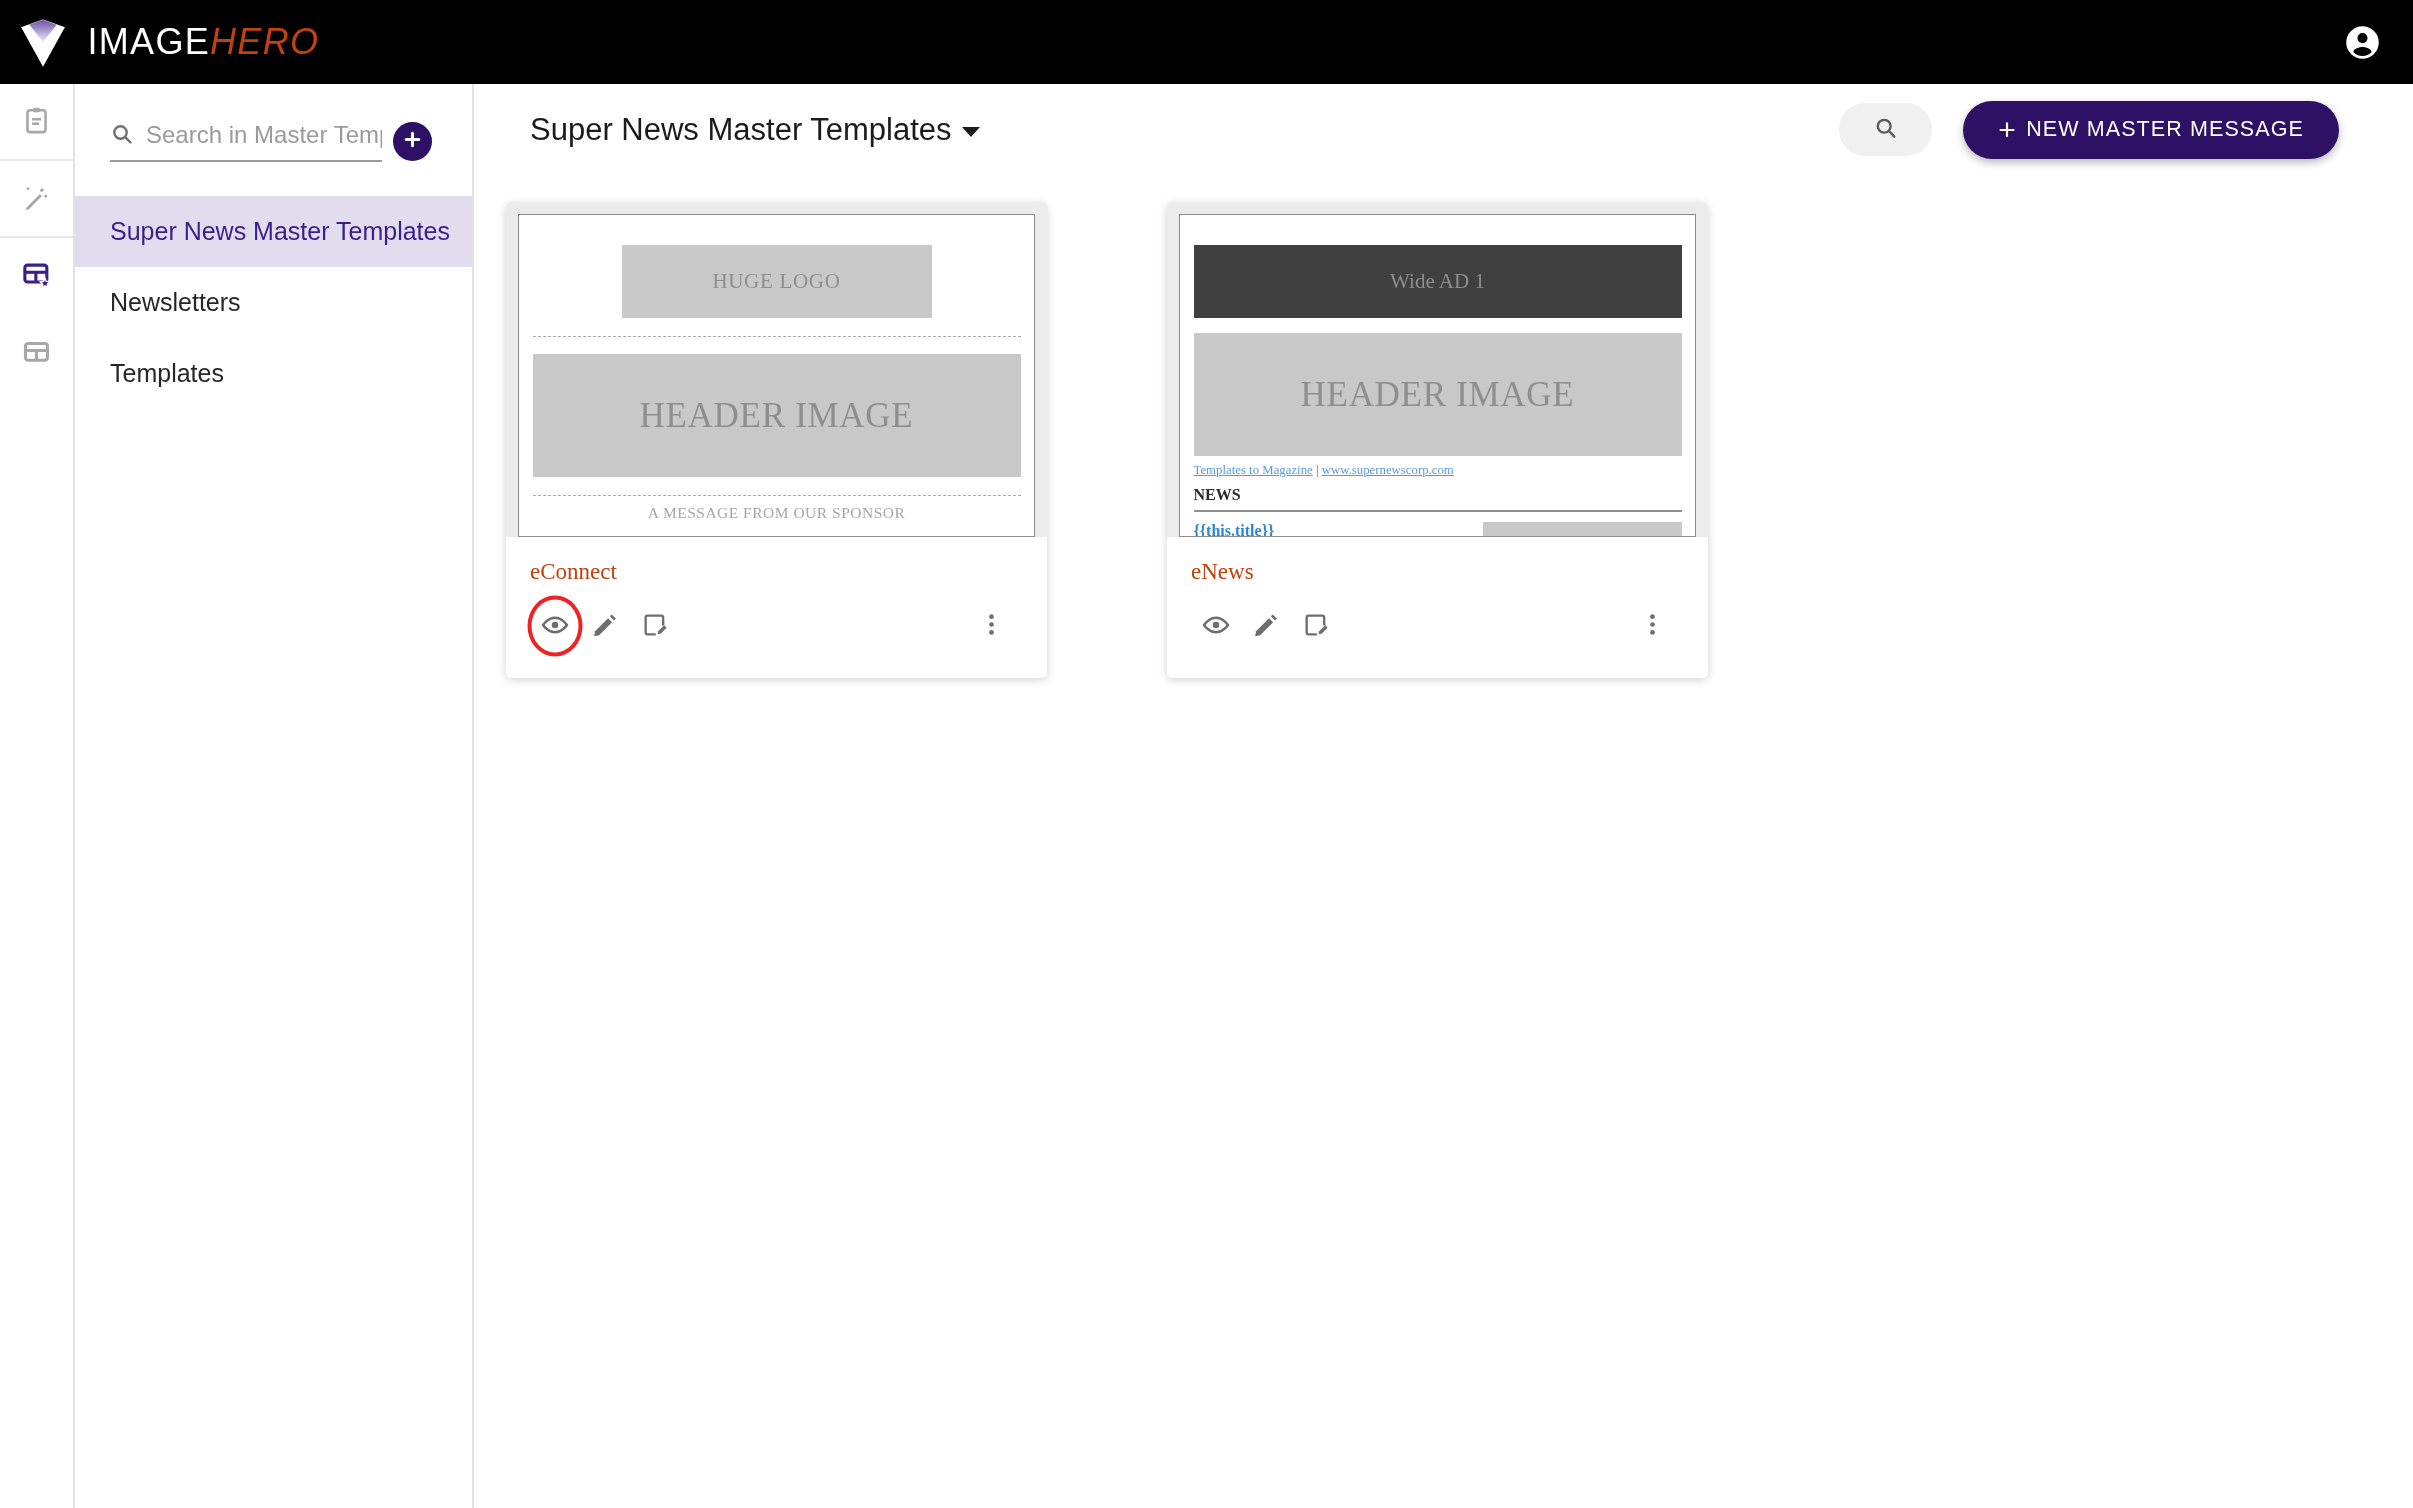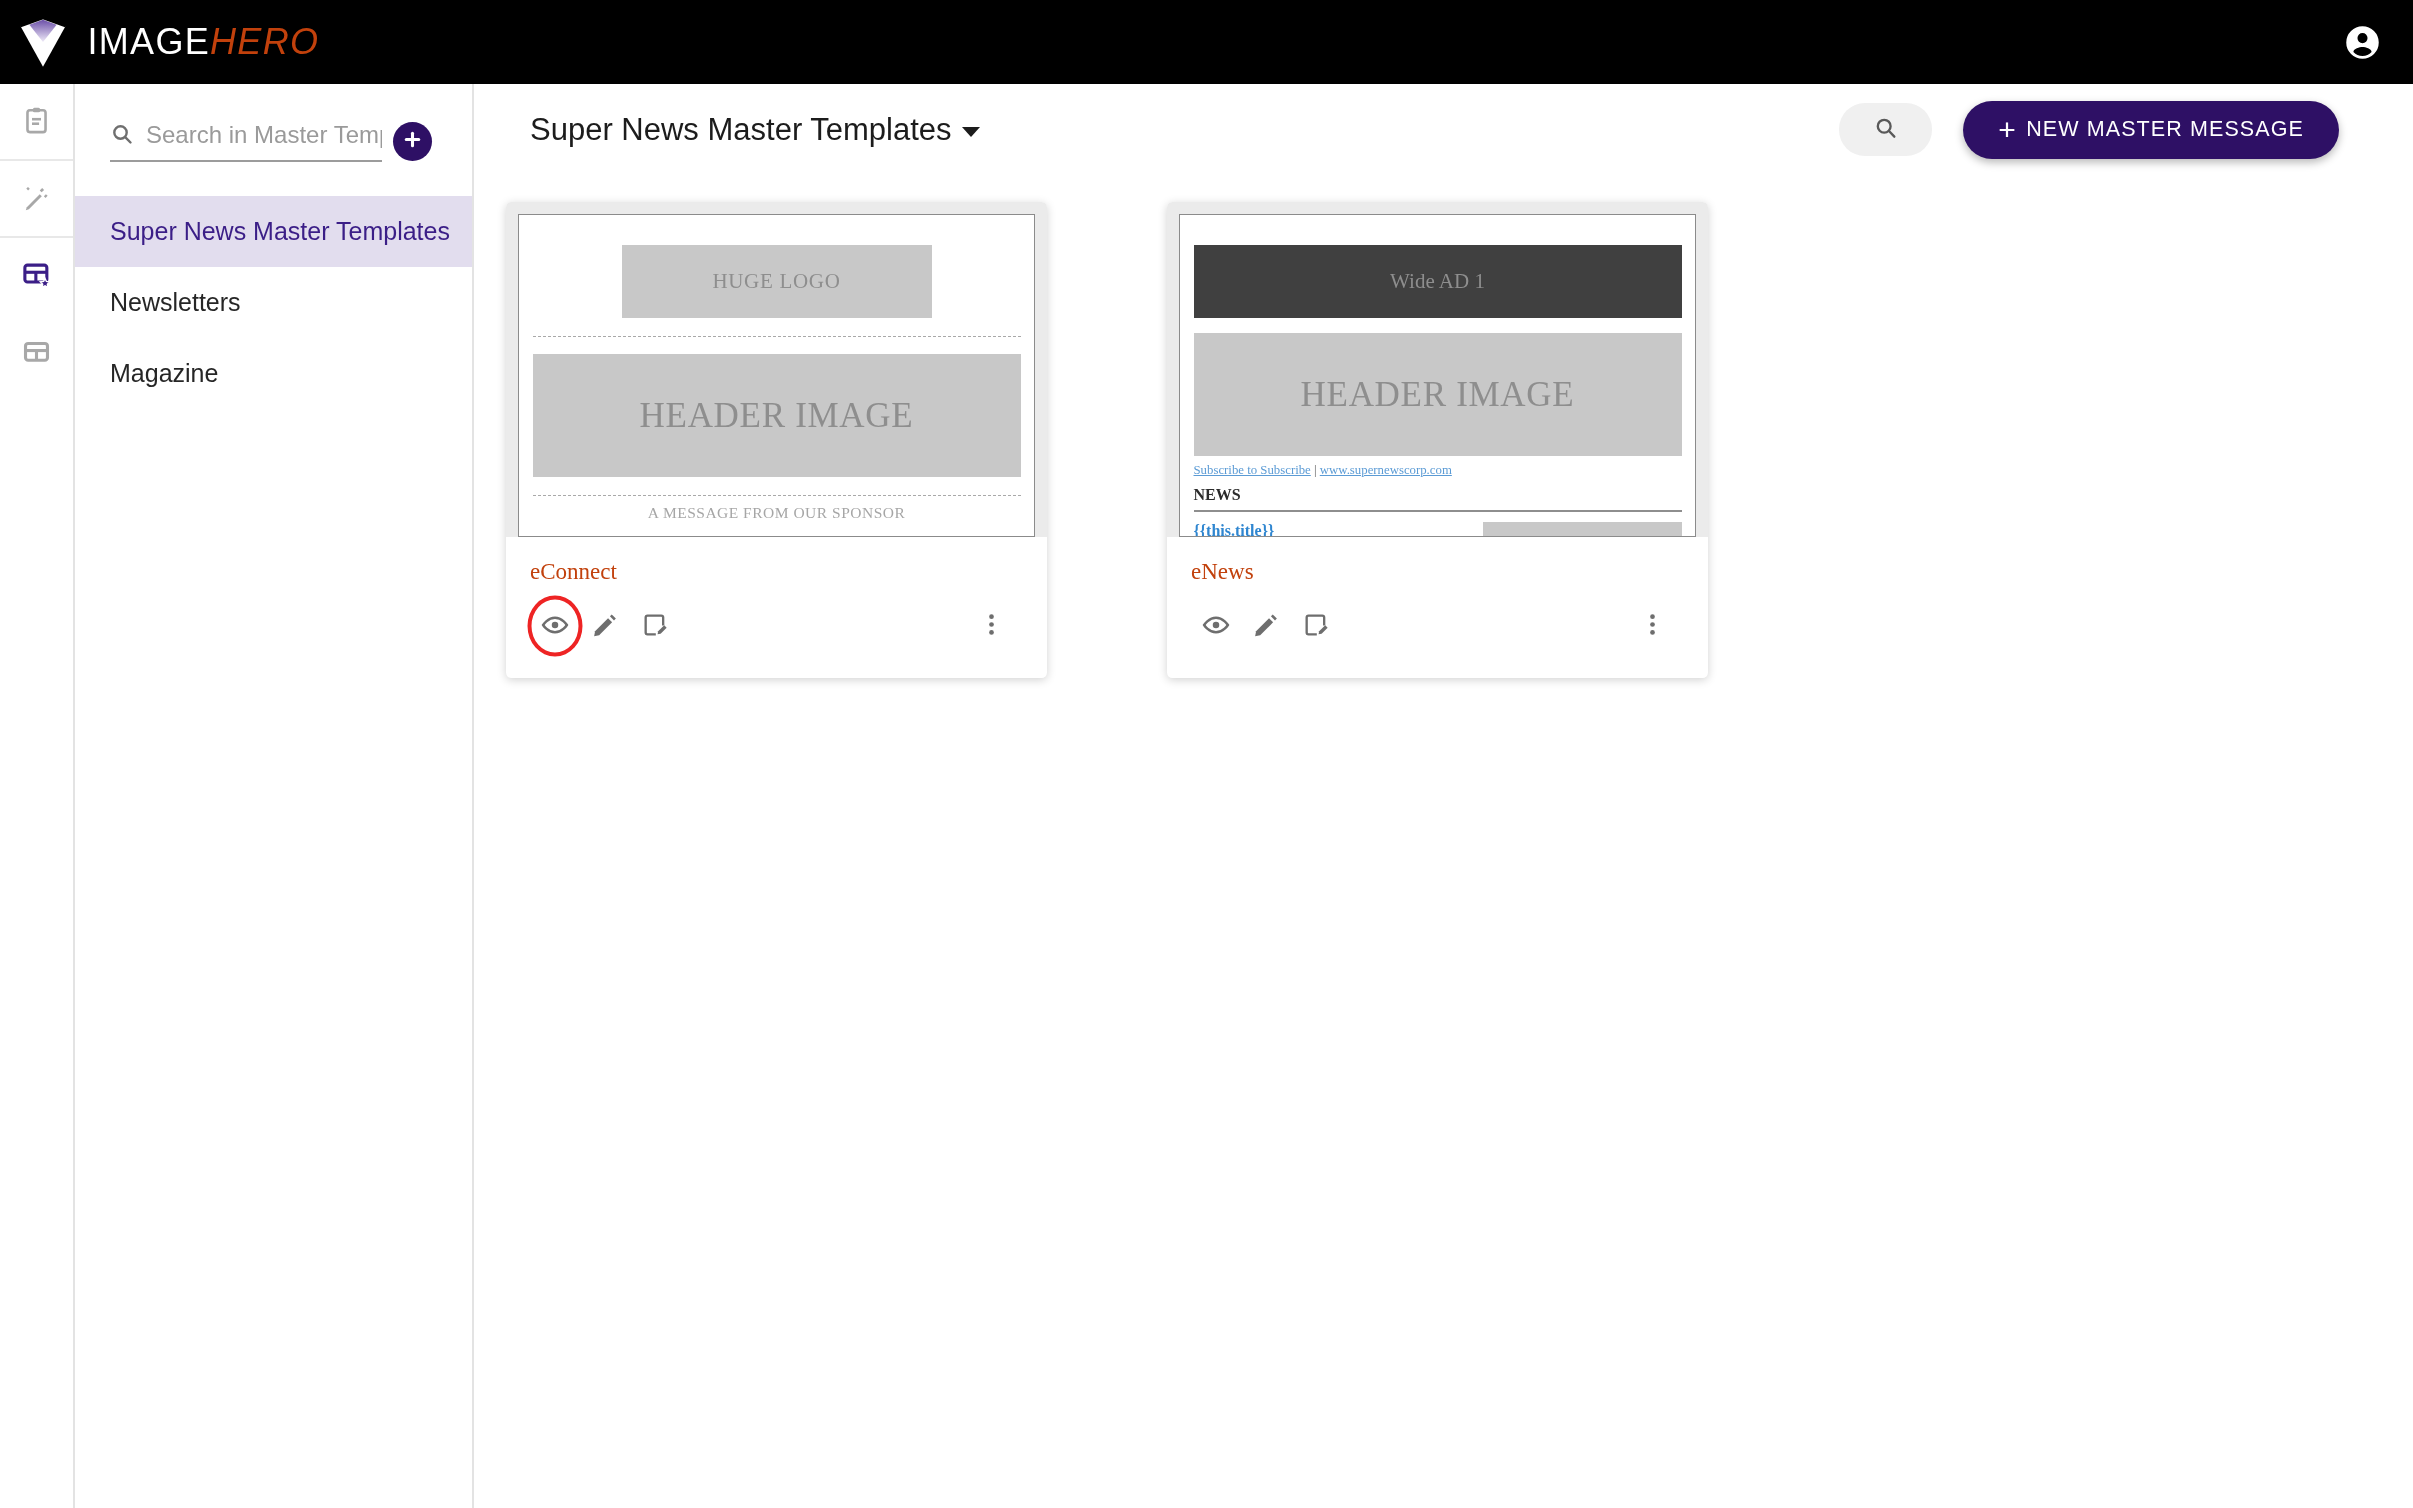--- a/index.html
+++ b/index.html
@@ -327,21 +327,21 @@
   </div>
 
   <div class="nav-list">
     <div class="nav-item active">
       <span>Super News Master Templates</span>
     </div>
     <div class="nav-item">
       <span>Newsletters</span>
     </div>
     <div class="nav-item">
-      <span>Magazine</span>
+      <span>Templates</span>
     </div>
   </div>
 </div>
 
 <div class="main">
 
   <div class="main-head">
     <div class="page-title">Super News Master Templates</div>
     <div class="caret"></div>
     <div class="head-spacer"></div>
@@ -415,21 +415,21 @@
         </div>
       </div>
     </div>
 
     <div class="card">
       <div class="thumb-frame">
         <div class="thumb-page">
           <div class="t2-ad">Wide AD 1</div>
           <div class="t2-hero">HEADER IMAGE</div>
           <div class="t2-links">
-            <a href="#">Subscribe to Subscribe</a>
+            <a href="#">Templates to Magazine</a>
             <span>|</span>
             <a href="#">www.supernewscorp.com</a>
           </div>
           <div class="t2-news">NEWS</div>
           <div class="t2-row">
             <div class="t2-left">
               <div class="t2-title">{{this.title}}</div>
 
             </div>
             <div class="t2-thumbimg"></div>

